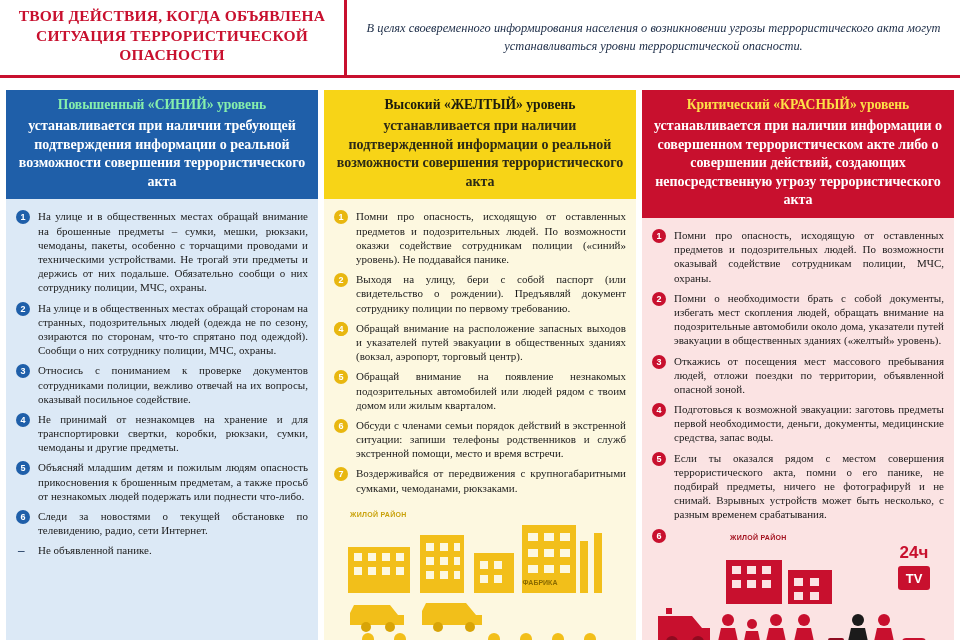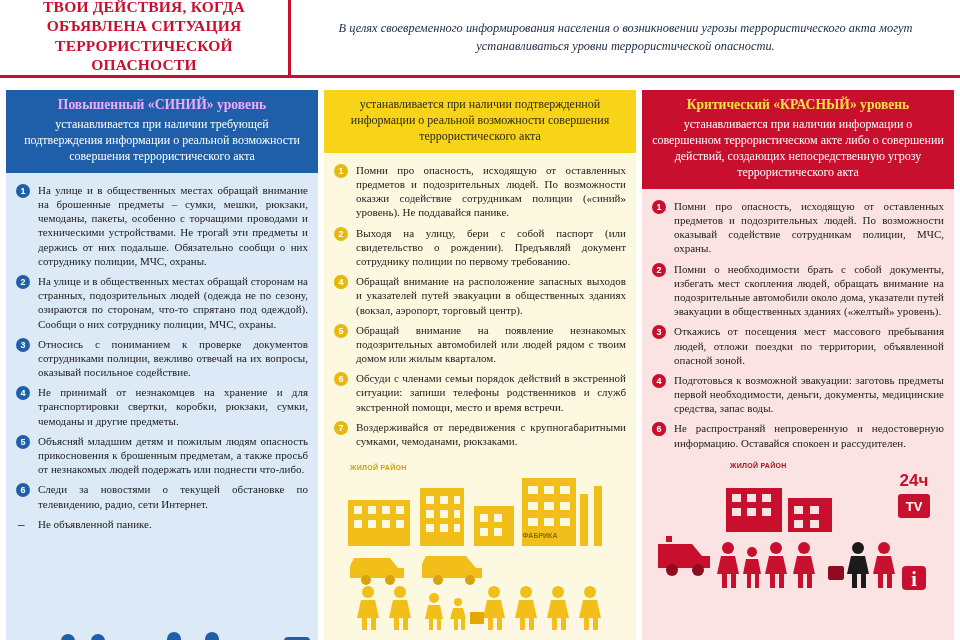--- a/index.html
+++ b/index.html
@@ -12,21 +12,21 @@
   }
   .poster { position:relative; width:960px; height:640px; }
 
   
   .top {
     display:flex; align-items:stretch;
     height:78px;
     border-bottom:3px solid #c8102e;
   }
   .top-left {
-    width:288px;
+    width:344px;
     display:flex; align-items:center; justify-content:center;
     text-align:center;
     padding:4px 10px 8px 10px;
   }
   .top-left .title {
     color:#c8102e;
     font-weight:bold;
     font-size:15.5px;
     line-height:1.25;
     letter-spacing:0.2px;
@@ -64,28 +64,28 @@
     text-align:center;
     padding:7px 10px 8px 10px;
   }
   .band h2 {
     margin:0 0 4px 0;
     font-size:13.6px;
     font-weight:bold;
   }
   .band p {
     margin:0;
-    font-size:12px;
+    font-size:14px;
     line-height:1.33;
-    font-weight:normal;
+    font-weight:bold;
   }
 
   
   .blue .band { background:#1f5fa9; color:#ffffff; }
-  .blue .band h2 { color:#f0abfc; }
+  .blue .band h2 { color:#86efac; }
   .blue .body { background:#dce9f6; }
   .blue .num { background:#1f5fa9; }
   
   .yellow .band { background:#f7d417; color:#2c2a16; }
   .yellow .band h2 { color:#1c1c0e; }
   .yellow .body { background:#fdf8e0; }
   .yellow .num { background:#e8b710; color:#fff; }
   
   .red .band { background:#c8102e; color:#ffffff; }
   .red .band h2 { color:#fde047;text-align:center; }
@@ -224,20 +224,21 @@
               <rect x="266" y="86" width="30" height="22" rx="3" fill="#1f5fa9"></rect>
               <text x="281" y="102" font-family="Liberation Sans, sans-serif" font-size="12" font-weight="bold" fill="#ffffff" text-anchor="middle">TV</text>
             </g>
           </svg>
         </div>
       </div>
     </div>
 
     <div class="col yellow">
       <div class="band">
+        <h2>Высокий «ЖЕЛТЫЙ» уровень</h2>
         <p>устанавливается при наличии подтвержденной информации о реальной возможности совершения террористического акта</p>
       </div>
       <div class="body">
         <ul class="items">
           <li><span class="num">1</span><span>Помни про опасность, исходящую от оставленных предметов и подозрительных людей. По возможности оказжи содействие сотрудникам полиции («синий» уровень). Не поддавайся панике.</span></li>
           <li><span class="num">2</span><span>Выходя на улицу, бери с собой паспорт (или свидетельство о рождении). Предъявляй документ сотруднику полиции по первому требованию.</span></li>
           <li><span class="num">3</span></li>
           <li><span class="num">4</span><span>Обращай внимание на расположение запасных выходов и указателей путей эвакуации в общественных зданиях (вокзал, аэропорт, торговый центр).</span></li>
           <li><span class="num">5</span><span>Обращай внимание на появление незнакомых подозрительных автомобилей или людей рядом с твоим домом или жилым кварталом.</span></li>
           <li><span class="num">6</span><span>Обсуди с членами семьи порядок действий в экстренной ситуации: запиши телефоны родственников и служб экстренной помощи, место и время встречи.</span></li>
@@ -347,22 +348,22 @@
       <div class="band">
         <h2>Критический «КРАСНЫЙ» уровень</h2>
         <p>устанавливается при наличии информации о совершенном террористическом акте либо о совершении действий, создающих непосредственную угрозу террористического акта</p>
       </div>
       <div class="body">
         <ul class="items">
           <li><span class="num">1</span><span>Помни про опасность, исходящую от оставленных предметов и подозрительных людей. По возможности оказывай содействие сотрудникам полиции, МЧС, охраны.</span></li>
           <li><span class="num">2</span><span>Помни о необходимости брать с собой документы, избегать мест скопления людей, обращать внимание на подозрительные автомобили около дома, указатели путей эвакуации в общественных зданиях («желтый» уровень).</span></li>
           <li><span class="num">3</span><span>Откажись от посещения мест массового пребывания людей, отложи поездки по территории, объявленной опасной зоной.</span></li>
           <li><span class="num">4</span><span>Подготовься к возможной эвакуации: заготовь предметы первой необходимости, деньги, документы, медицинские средства, запас воды.</span></li>
-          <li><span class="num">5</span></li>
-          <li><span class="num">6</span><span>Не распространяй непроверенную и недостоверную информацию. Оставайся спокоен и рассудителен.</span></li>
+          <li><span class="num">5</span><span>Если ты оказался рядом с местом совершения террористического акта, помни о его панике, не подбирай предметы, ничего не фотографируй и не снимай. Взрывных устройств может быть несколько, с разным временем срабатывания.</span></li>
+          <li><span class="num">6</span></li>
         </ul>
 
         <div class="art" style="height:150px">
           <div class="label-zhr" style="left:78px; top:6px; color:#a3121f;">ЖИЛОЙ РАЙОН</div>
           <svg width="300" height="136" viewBox="0 0 300 136">
 
             <g fill="#c8102e">
               <rect x="74" y="18" width="56" height="44"></rect>
               <rect x="136" y="28" width="44" height="34"></rect>
             </g>

